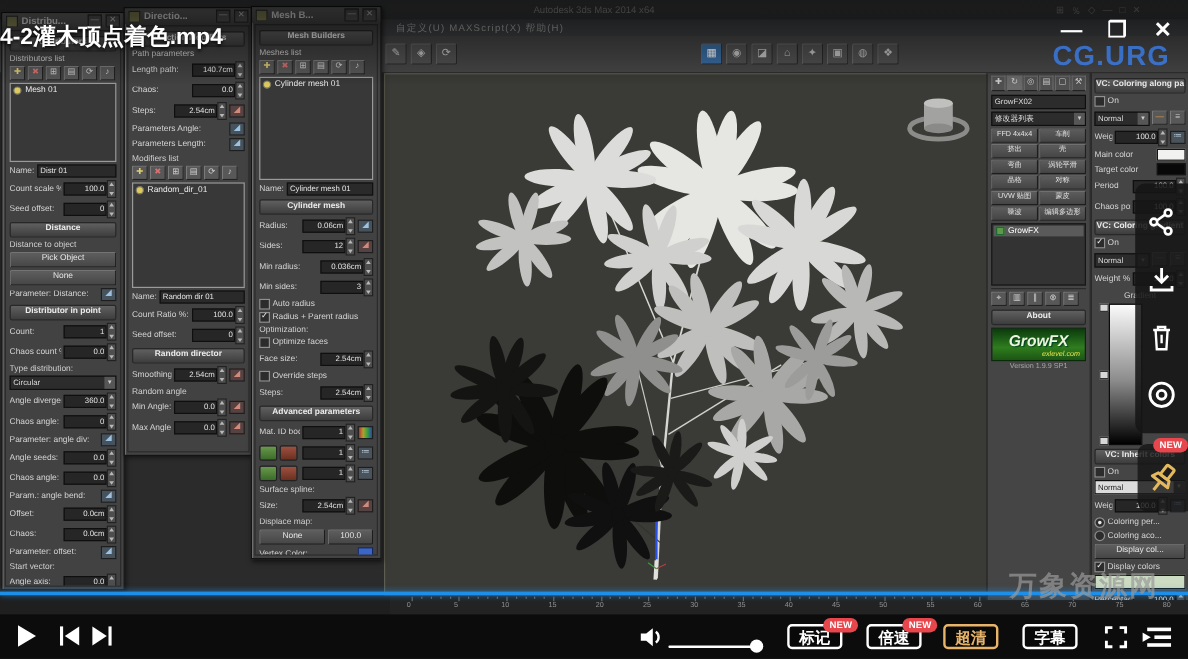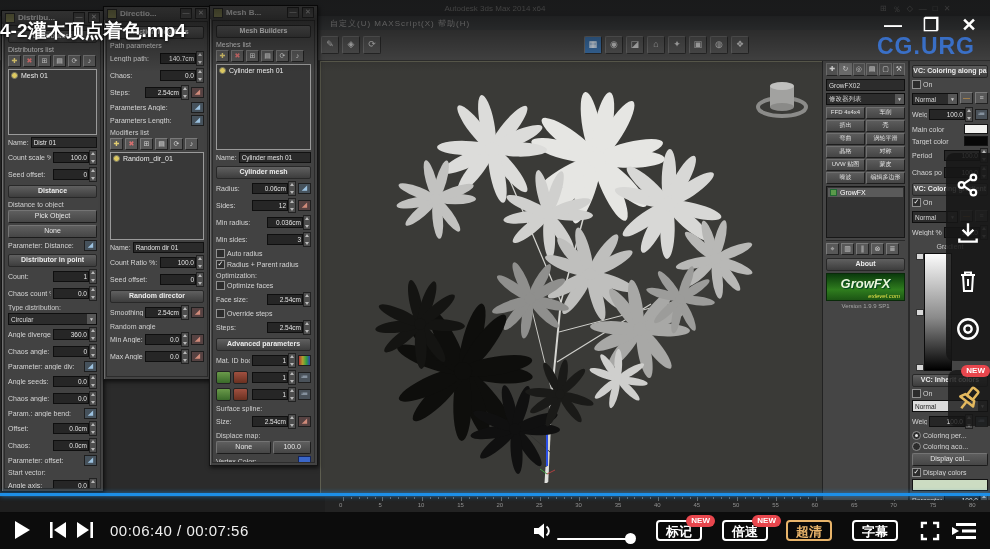--- a/index.html
+++ b/index.html
@@ -1112,20 +1112,21 @@
     </div>
 
   <div id="top-shade"></div>
   <div id="video-title">4-2灌木顶点着色.mp4</div>
   <div id="win-controls">
     <div class="win-btn">—</div>
     <div class="win-btn">❒</div>
     <div class="win-btn">✕</div>
   </div>
   <div id="wm-corner">CG.URG</div>
+  <div id="wm-site">万象资源网</div>
 
   <div id="sidebar">
     <svg width="26" height="26" viewBox="0 0 24 24">
       <g stroke="#fff" stroke-width="2" fill="none">
         <circle cx="17" cy="5" r="2.6"></circle>
           <circle cx="6" cy="12" r="2.6"></circle>
           <circle cx="17" cy="19" r="2.6"></circle>
         <line x1="8.4" y1="10.8" x2="14.7" y2="6.3"></line>
           <line x1="8.4" y1="13.2" x2="14.7" y2="17.7"></line>
       </g>
@@ -1167,21 +1168,20 @@
       <polygon points="2,2 17,11 2,20" fill="#fff"></polygon>
     </svg>
     <svg class="transport" style="left:48px" width="20" height="22" viewBox="0 0 20 22">
       <rect x="2" y="3" width="2.6" height="16" fill="#fff"></rect>
         <polygon points="18,3 6,11 18,19" fill="#fff"></polygon>
     </svg>
     <svg class="transport" style="left:75px" width="20" height="22" viewBox="0 0 20 22">
       <rect x="15.4" y="3" width="2.6" height="16" fill="#fff"></rect>
         <polygon points="2,3 14,11 2,19" fill="#fff"></polygon>
     </svg>
-    <div id="time-label">00:06:40 / 00:07:56</div>
     <svg class="transport" style="left:533px;top:10px" width="20" height="18" viewBox="0 0 20 18">
       <path d="M1 6 h4.5 L11 1.5 v15 L5.5 12 H1 z" fill="#fff"></path>
       <path d="M13.5 4.5 a5.5 5.5 0 0 1 0 9" stroke="#fff" stroke-width="2" fill="none"></path>
     </svg>
     <div id="vol-track"></div>
     <div id="vol-knob"></div>
     <div class="cb-btn" style="left:656px">
       <span>标记</span>
       <span class="badge cb-badge">NEW</span>
     </div>

